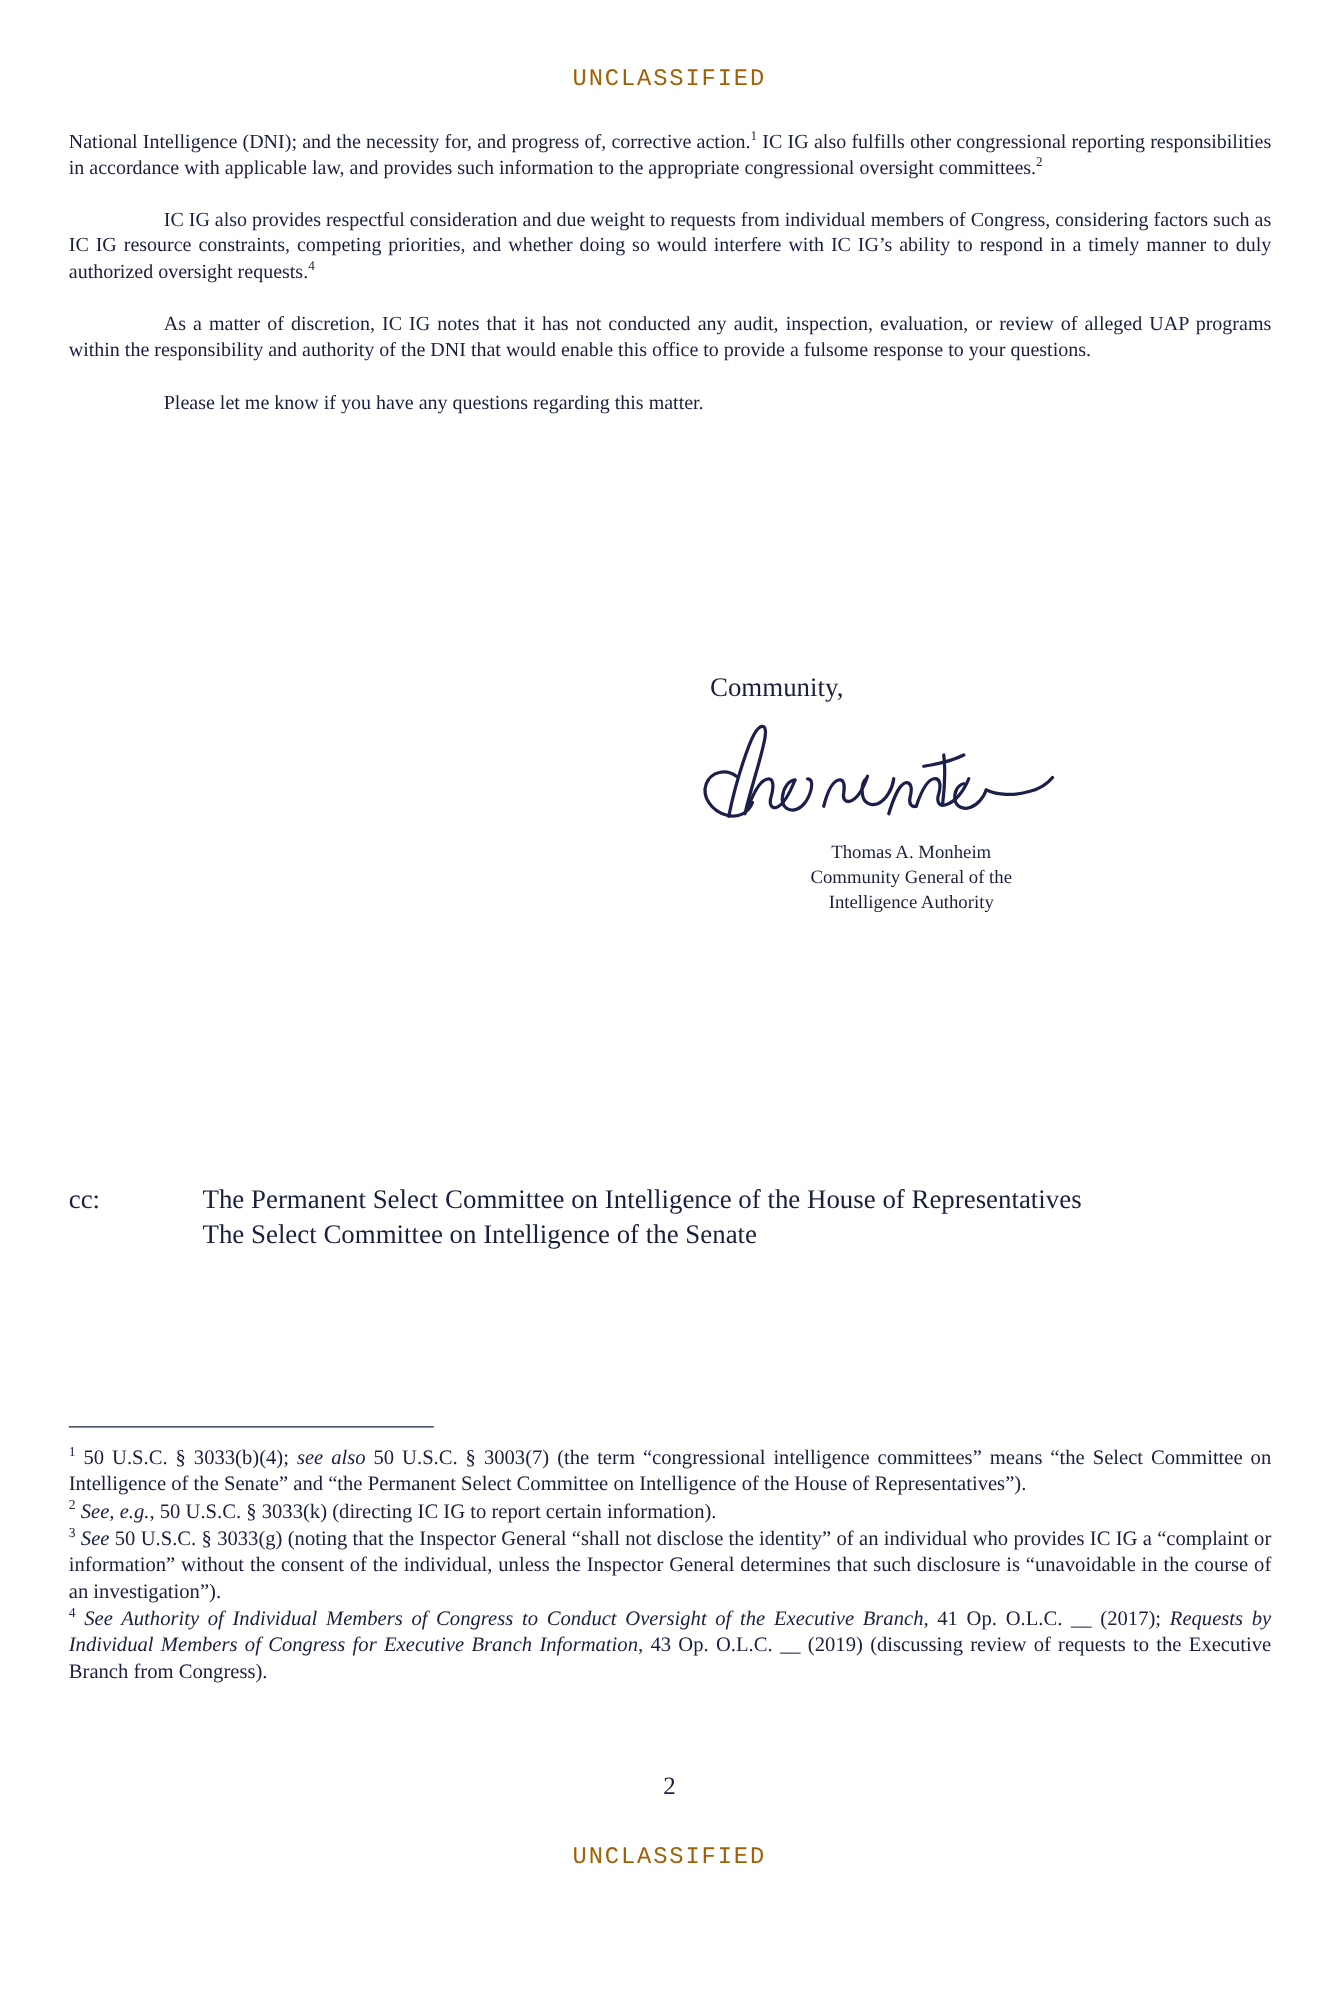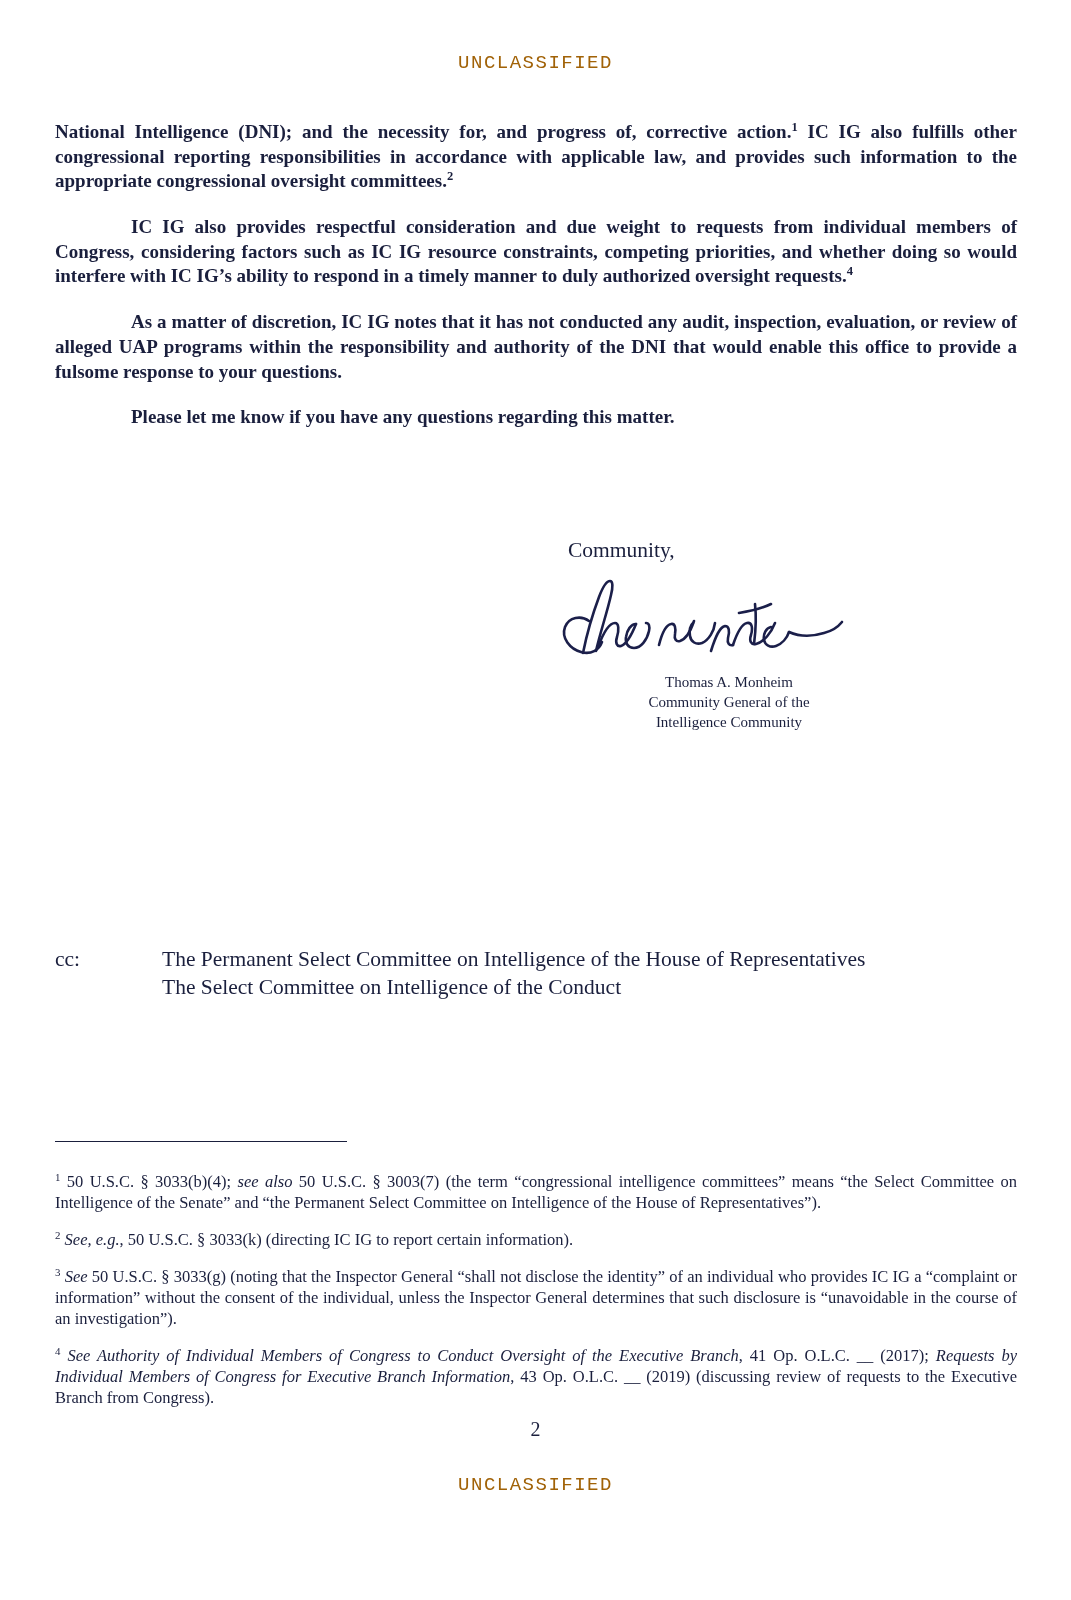--- a/index.html
+++ b/index.html
@@ -39,26 +39,25 @@
     left: 0;
     right: 0;
   }
   .body-area {
     position: absolute;
     top: 104px;
     left: 55px;
     width: 962px;
   }
   p.para {
-    margin: 16px 0 21px 0;
-    font-size: 19px;
+    margin: 0 0 21px 0;
+    font-size: 16px;
     line-height: 1.30;
     text-align: justify;
     color: #1a1f3d;
-    font-weight: bold;
   }
   p.para.indent {
     text-indent: 76px;
   }
   sup {
     font-size: 0.66em;
     vertical-align: super;
     line-height: 0;
   }
   .closing-block {
@@ -119,21 +118,21 @@
     position: absolute;
     top: 1156px;
     left: 55px;
     width: 962px;
     font-size: 16.5px;
     line-height: 1.27;
     text-align: justify;
     color: #1a1f3d;
   }
   .footnotes p {
-    margin: 16px 0 1px 0;
+    margin: 0 0 1px 0;
   }
   .footnotes .it {
     font-style: italic;
   }
   .page-number {
     position: absolute;
     top: 1418px;
     left: 0;
     right: 0;
     text-align: center;
@@ -170,30 +169,30 @@
           <path d="M212 35c2 18 0 32-1 40"></path>
           <path d="M196 44c13-2 24-5 32-9"></path>
           <path d="M228 58c-5 1-8 7-7 13 1 5 6 8 12 6 6-2 11-8 13-14"></path>
           <path d="M246 63c9 4 22 5 35 1 8-2 14-6 18-11"></path>
         </g>
       </svg>
     </div>
     <div class="sig-name-block">
       <div>Thomas A. Monheim</div>
       <div>Community General of the</div>
-      <div>Intelligence Community</div>
+      <div>Intelligence Authority</div>
     </div>
   </div>
 
   <div class="cc-block">
     <div class="cc-row">
       <div class="cc-label">cc:</div>
       <div class="cc-lines">
           <div>The Permanent Select Committee on Intelligence of the House of Representatives</div>
-          <div>The Select Committee on Intelligence of the Conduct</div>
+          <div>The Select Committee on Intelligence of the Senate</div>
         </div>
     </div>
   </div>
 
   <div class="fn-rule"></div>
   <div class="footnotes">
       <p><sup>1</sup> 50 U.S.C. § 3033(b)(4); <span class="it">see also</span> 50 U.S.C. § 3003(7) (the term “congressional intelligence committees” means “the Select Committee on Intelligence of the Senate” and “the Permanent Select Committee on Intelligence of the House of Representatives”).</p>
       <p><sup>2</sup> <span class="it">See, e.g.</span>, 50 U.S.C. § 3033(k) (directing IC IG to report certain information).</p>
       <p><sup>3</sup> <span class="it">See</span> 50 U.S.C. § 3033(g) (noting that the Inspector General “shall not disclose the identity” of an individual who provides IC IG a “complaint or information” without the consent of the individual, unless the Inspector General determines that such disclosure is “unavoidable in the course of an investigation”).</p>
       <p><sup>4</sup> <span class="it">See Authority of Individual Members of Congress to Conduct Oversight of the Executive Branch</span>, 41 Op. O.L.C. __ (2017); <span class="it">Requests by Individual Members of Congress for Executive Branch Information</span>, 43 Op. O.L.C. __ (2019) (discussing review of requests to the Executive Branch from Congress).</p>

